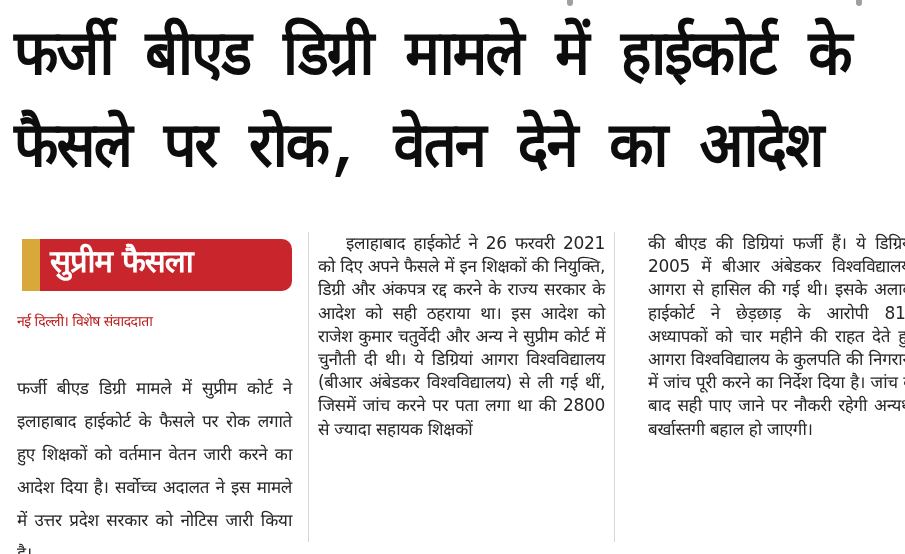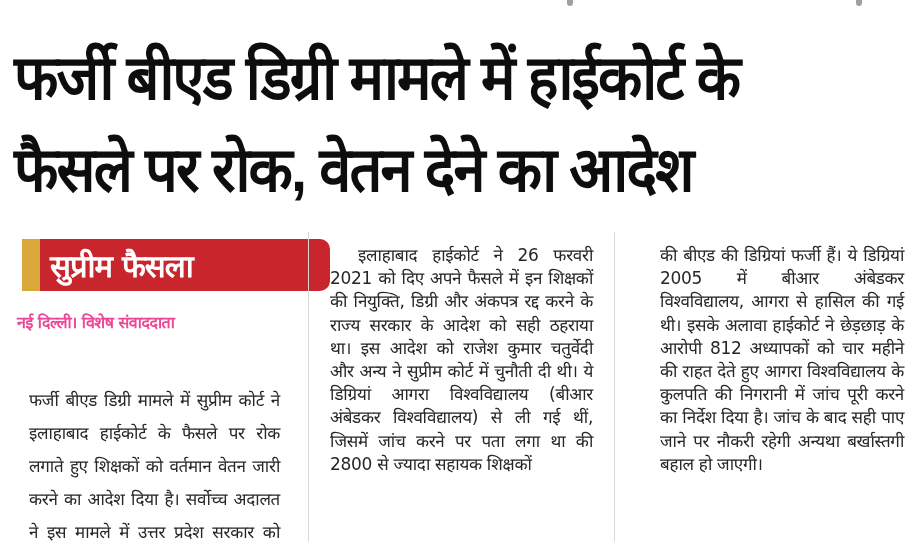--- a/index.html
+++ b/index.html
@@ -24,82 +24,81 @@
       position: absolute;
       top: 0;
       width: 6px; height: 6px;
       border-radius: 0 0 4px 4px;
       background: #777;
       opacity: 0.7;
     }
     .headline {
       position: absolute;
       left: 14px;
-      top: 32px;
+      top: 12px;
       width: 880px;
       margin: 0;
-      font-family: Liberation Sans, sans-serif;
+      font-family: Liberation Mono, monospace;
       font-weight: bold;
       color: #0d0d0d;
       letter-spacing: -2px;
     }
     .headline .line {
       display: block;
       font-size: 62px;
       line-height: 92px;
       white-space: nowrap;
       transform: scaleX(0.93);
       transform-origin: left center;
     }
     .tag-banner {
       position: absolute;
       left: 22px;
       top: 239px;
-      width: 308px;
+      width: 270px;
       height: 52px;
       background: #c8252c;
       border-radius: 0 10px 10px 0;
       display: flex;
-      align-items: center;
       overflow: hidden;
     }
     .tag-banner .tag-stripe {
       width: 18px;
       height: 100%;
       background: #d9a83a;
       flex: 0 0 18px;
     }
     .tag-banner .tag-label {
       color: #ffffff;
       font-weight: bold;
       font-size: 31px;
       margin-left: 10px;
       letter-spacing: -1px;
       white-space: nowrap;
     }
     .dateline {
       position: absolute;
       left: 17px;
       top: 311px;
-      font-size: 16px;
-      font-weight: bold;
-      color: #ec4899;
+      font-size: 14px;
+      font-weight: normal;
+      color: #b91c1c;
       white-space: nowrap;
       letter-spacing: -0.5px;
     }
     .col {
       position: absolute;
       top: 226px;
       font-size: 17px;
       line-height: 23.2px;
       color: #262626;
       text-align: justify;
       letter-spacing: -0.3px;
     }
-    .col p { margin: 12px; }
+    .col p { margin: 0; }
     .col-1 {
       left: 17px;
       top: 372px;
       width: 275px;
       line-height: 33px;
     }
     .col-2 {
       left: 318px;
       top: 232px;
       width: 287px;

